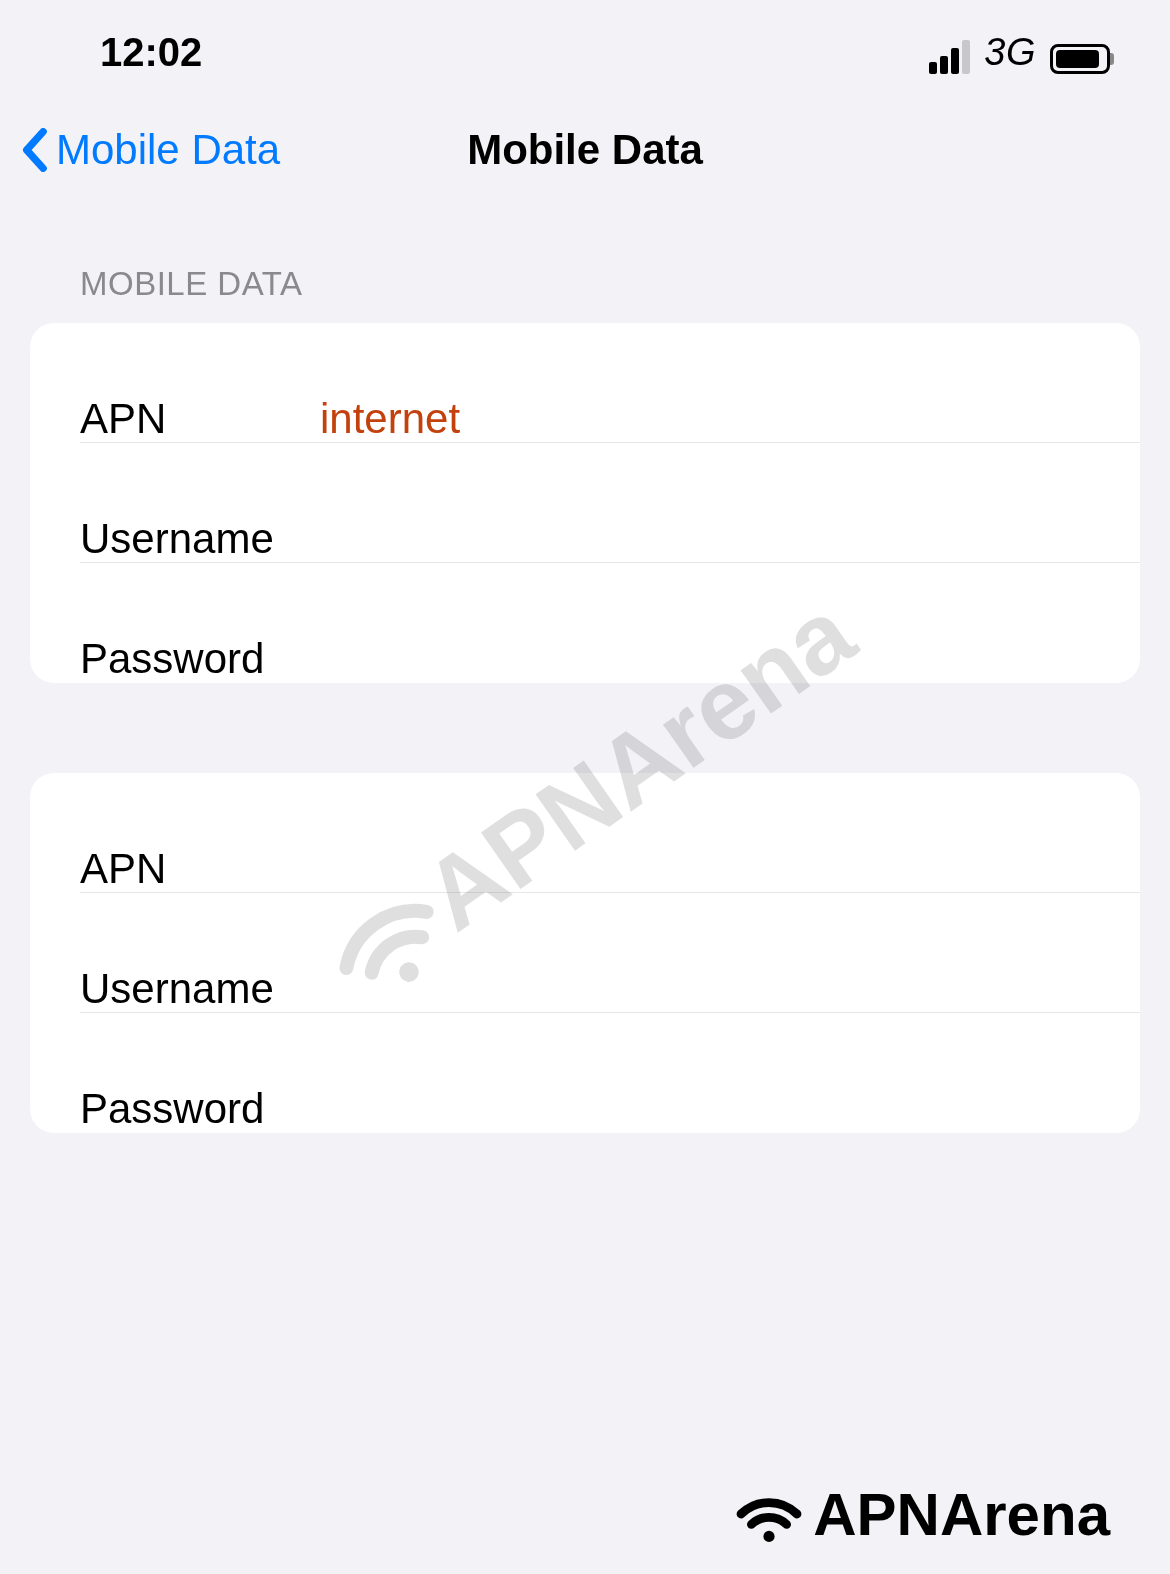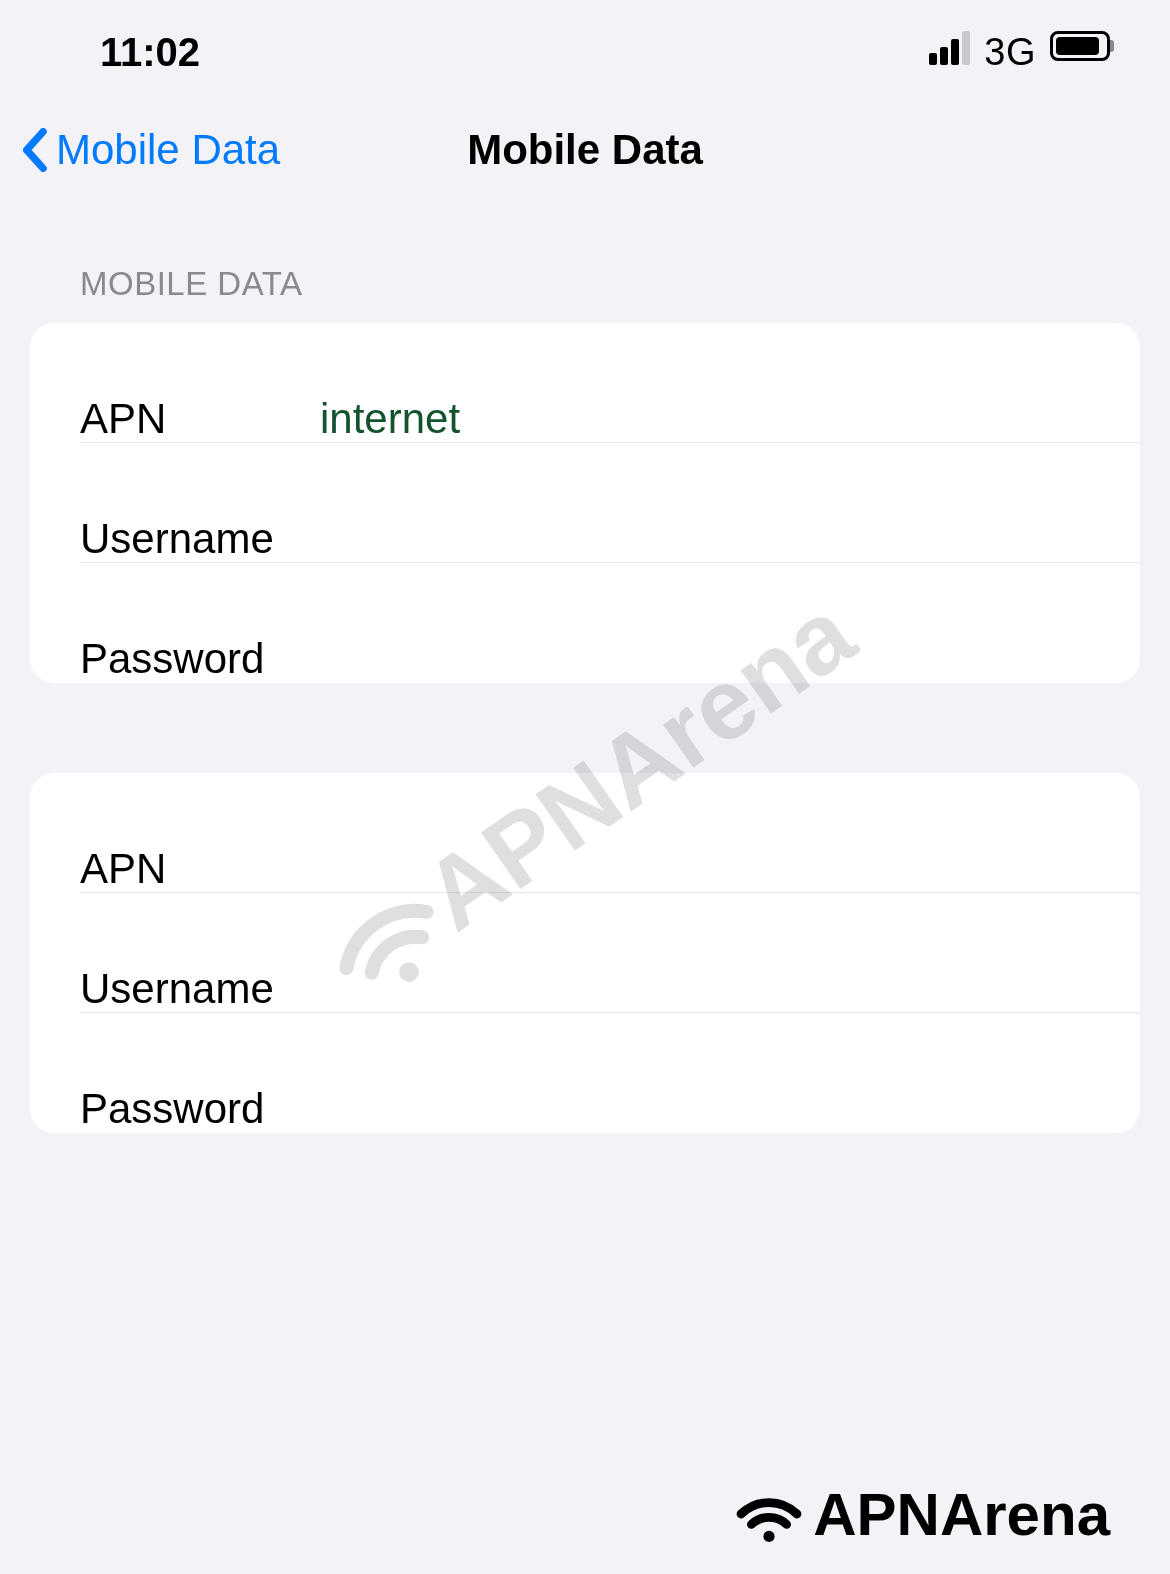--- a/index.html
+++ b/index.html
@@ -16,22 +16,23 @@
       justify-content: space-between;
       align-items: center;
       padding: 30px 60px 30px 100px;
       font-size: 40px;
       font-weight: 600;
       color: #000;
     }
     .status-left { }
     .status-right {
       display: flex;
-      align-items: flex-start;
+      align-items: flex-end;
       gap: 14px;
+      font-style: italic;
     }
     .signal-bars {
       display: flex;
       align-items: flex-end;
       gap: 3px;
     }
     .bar {
       width: 8px;
       background: #000;
       border-radius: 2px;
@@ -134,21 +135,21 @@
       background: #e5e5ea;
     }
     .row-label {
       font-size: 42px;
       color: #000;
       width: 240px;
       flex-shrink: 0;
     }
     .row-input {
       font-size: 42px;
-      color: #14532d;
+      color: #c2410c;
       border: none;
       outline: none;
       background: transparent;
       flex: 1;
       font-family: inherit;
     }
     .watermark {
       position: absolute;
       top: 50%;
       left: 50%;
@@ -179,21 +180,21 @@
     }
     .brand-footer svg {
       width: 80px;
       height: 80px;
     }
   </style>
 </head>
 <body>
 
 <div class="status-bar">
-  <div class="status-left">11:02</div>
+  <div class="status-left">12:02</div>
   <div class="status-right">
     <div class="signal-bars">
       <div class="bar b1"></div>
       <div class="bar b2"></div>
       <div class="bar b3"></div>
       <div class="bar b4"></div>
     </div>
     <div class="network-label">3G</div>
     <div class="battery">
       <div class="battery-fill"></div>

